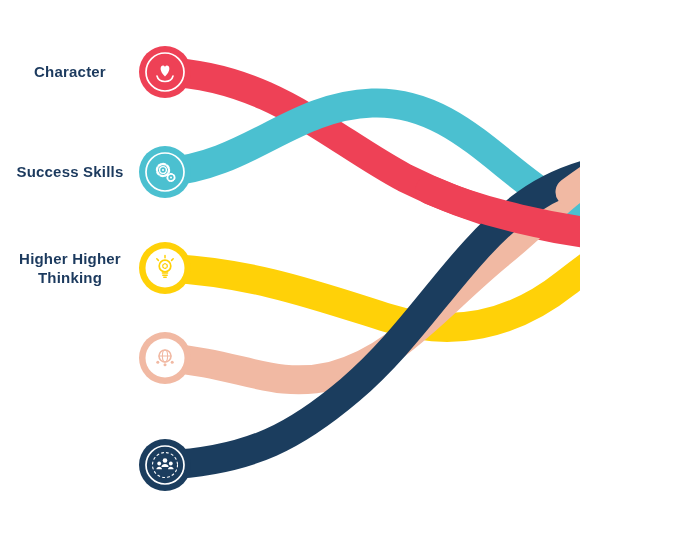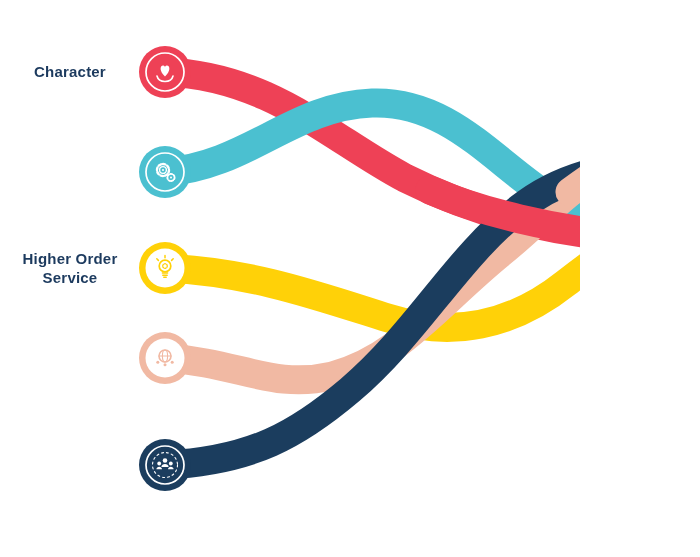--- a/index.html
+++ b/index.html
@@ -101,15 +101,16 @@
         <path d="M-8.6,4.2 C-8.6,0.8 -3,0.8 -3,4.2" fill="#ffffff" stroke="none"></path>
         <circle cx="5.8" cy="-1.5" r="1.9" fill="#ffffff" stroke="none"></circle>
         <path d="M3,4.2 C3,0.8 8.6,0.8 8.6,4.2" fill="#ffffff" stroke="none"></path>
         <circle cx="0" cy="-4.5" r="2.3" fill="#ffffff" stroke="none"></circle>
         <path d="M-3.6,2 C-3.6,-1.9 3.6,-1.9 3.6,2" fill="#ffffff" stroke="none"></path>
       </g>
     </g>
   </svg>
 
   <div class="strand-label lbl-0">Character</div>
-  <div class="strand-label lbl-2">Higher Order Service</div>
+  <div class="strand-label lbl-1">Success Skills</div>
+  <div class="strand-label lbl-2">Higher Higher Thinking</div>
 
 </div>
 
 </body></html>

